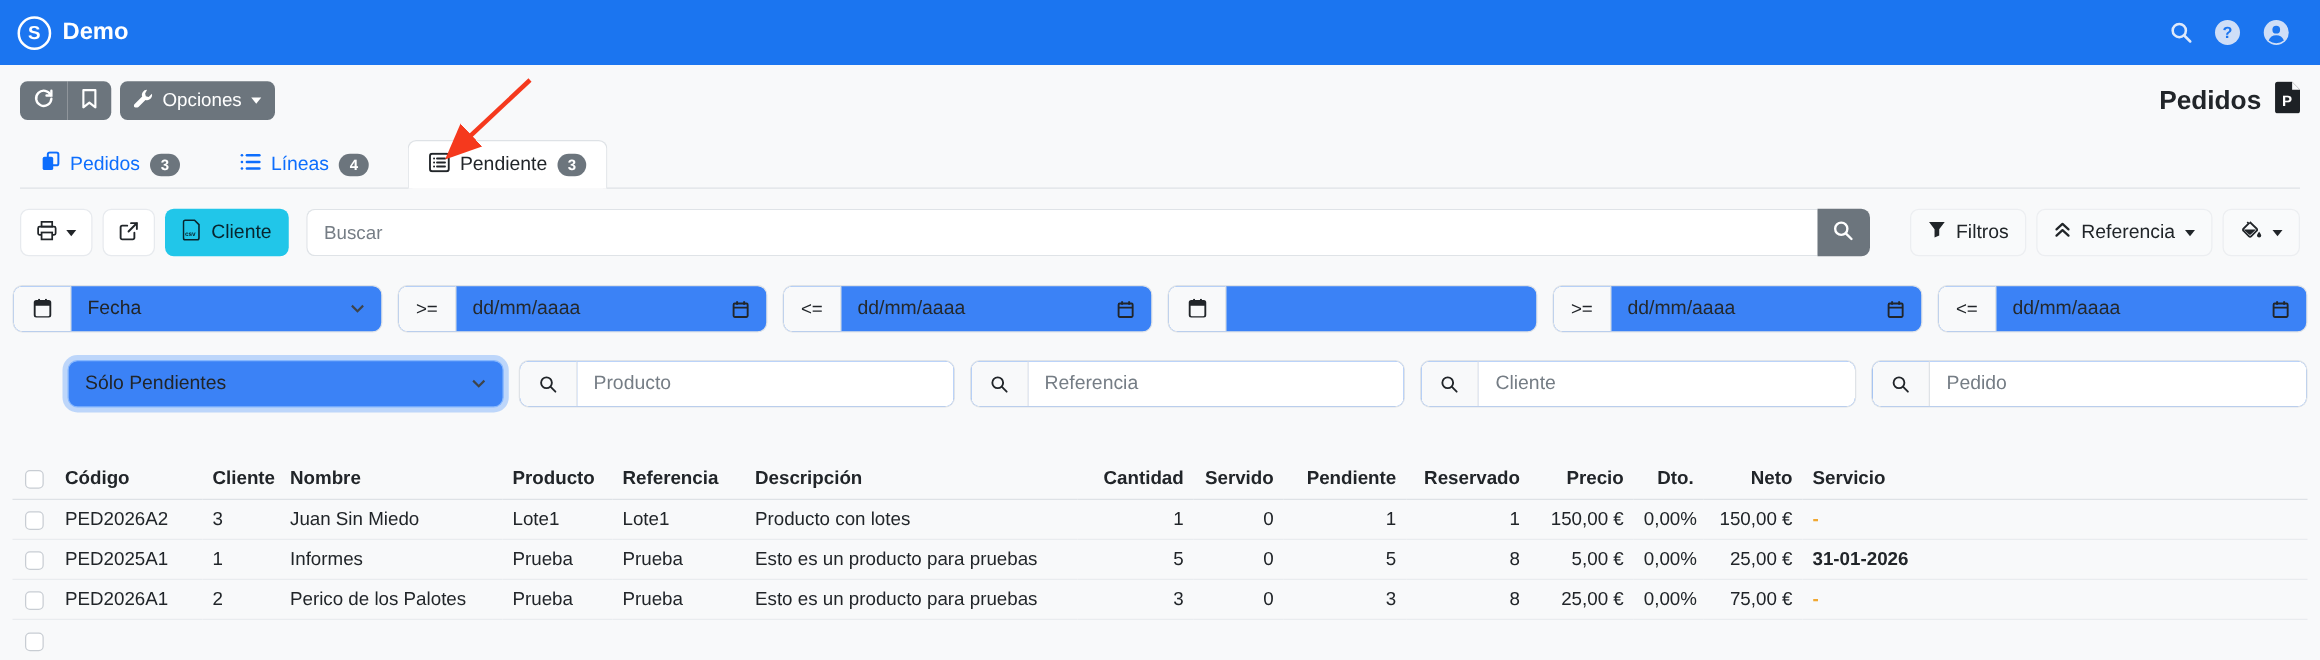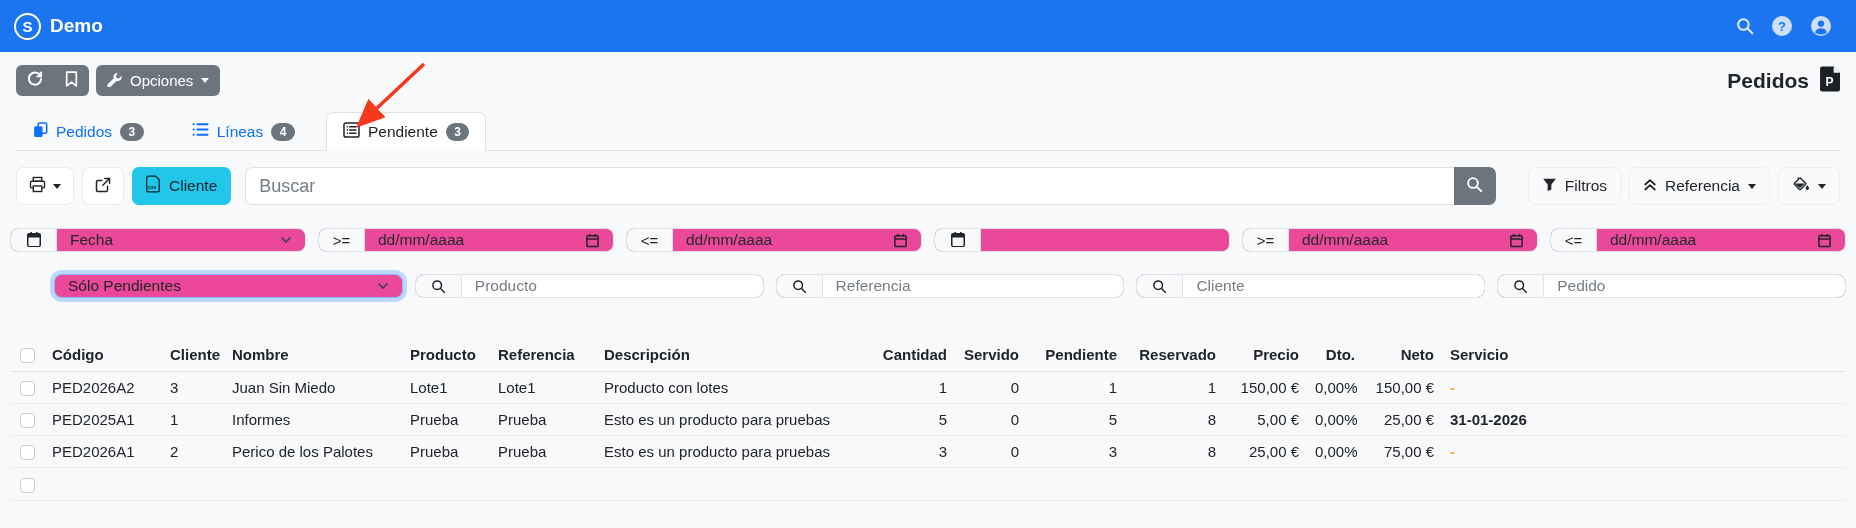--- a/index.html
+++ b/index.html
@@ -32,29 +32,29 @@
   .tab{display:flex;align-items:center;gap:8px;padding:0 16px;color:#0d6efd;font-size:15.5px;cursor:pointer;margin-right:14px;border:1px solid transparent;border-bottom:none;box-sizing:border-box;}
   .tab.active{background:#fff;border-color:#dee2e6;border-radius:7px 7px 0 0;color:#212529;margin-bottom:-1px;}
   .badge{background:#6c757d;color:#fff;border-radius:50rem;padding:3px 8.5px;font-size:12px;font-weight:700;line-height:1;}
   
   .arrow-annot{position:absolute;left:336px;top:56px;z-index:50;pointer-events:none;}
   
   .actions{margin:16px 16px 0;display:flex;align-items:stretch;height:38px;gap:8px;}
   .btn-white{background:#fff;border:1px solid #e7eaee;border-radius:7px;display:flex;align-items:center;gap:7px;padding:0 12px;cursor:pointer;font-family:inherit;}
   .btn-cyan{background:#21c6e9;border:none;border-radius:7px;display:flex;align-items:center;gap:8px;padding:0 14px;font-size:15.5px;color:#08252e;cursor:pointer;font-family:inherit;}
   .search-group{flex:1;display:flex;margin-left:6px;}
-  .search-input{flex:1;border:1px solid #dfe3e7;border-right:none;border-radius:7px 0 0 7px;padding:0 13px;font-size:18px;outline:none;background:#fff;height:38px;box-sizing:border-box;font-family:inherit;color:#212529;}
+  .search-input{flex:1;border:1px solid #dfe3e7;border-right:none;border-radius:7px 0 0 7px;padding:0 13px;font-size:15px;outline:none;background:#fff;height:38px;box-sizing:border-box;font-family:inherit;color:#212529;}
   .search-input::placeholder{color:#757d85;opacity:1;}
   .btn-search{width:42px;background:#6c757d;border:none;border-radius:0 7px 7px 0;display:flex;align-items:center;justify-content:center;cursor:pointer;}
   .btn-light2{background:#f9fafb;border:1px solid #eceef1;border-radius:7px;display:flex;align-items:center;gap:8px;padding:0 13px;cursor:pointer;font-size:15.5px;color:#212529;font-family:inherit;}
   .ml24{margin-left:24px;}
   
   .filters{margin:23px 10px 0;display:flex;gap:12px;}
   .filters.row2{margin-top:22px;padding-left:44px;}
-  .fgroup{flex:1;height:24px;background:#ec4899;border:1px solid #dfe3e7;border-radius:8px;display:flex;align-items:stretch;box-sizing:border-box;overflow:hidden;}
+  .fgroup{flex:1;height:38px;background:#3b82f6;border:1px solid #dfe3e7;border-radius:8px;display:flex;align-items:stretch;box-sizing:border-box;overflow:hidden;}
   .fgroup.focused{border-color:#86b7fe;box-shadow:0 0 0 4px rgba(13,110,253,.25);}
   .faddon{background:#f8f9fa;border-right:1px solid #dfe3e7;display:flex;align-items:center;justify-content:center;min-width:45px;font-size:15px;color:#212529;}
   .fselect{flex:1;display:flex;align-items:center;justify-content:space-between;padding:0 13px;font-size:15.5px;cursor:pointer;}
   .fdate{flex:1;display:flex;align-items:center;justify-content:space-between;padding:0 13px;font-size:15.5px;color:#24292e;cursor:text;}
   .finput{flex:1;border:none;outline:none;padding:0 13px;font-size:15.5px;background:#fff;font-family:inherit;color:#212529;min-width:0;}
   .finput::placeholder{color:#757d85;opacity:1;}
   
   .table-wrap{margin:40px 10px 0;}
   table{width:100%;border-collapse:collapse;table-layout:fixed;font-size:15px;}
   th{font-weight:700;text-align:left;padding:8px;border-bottom:1px solid #dee2e6;white-space:nowrap;}

